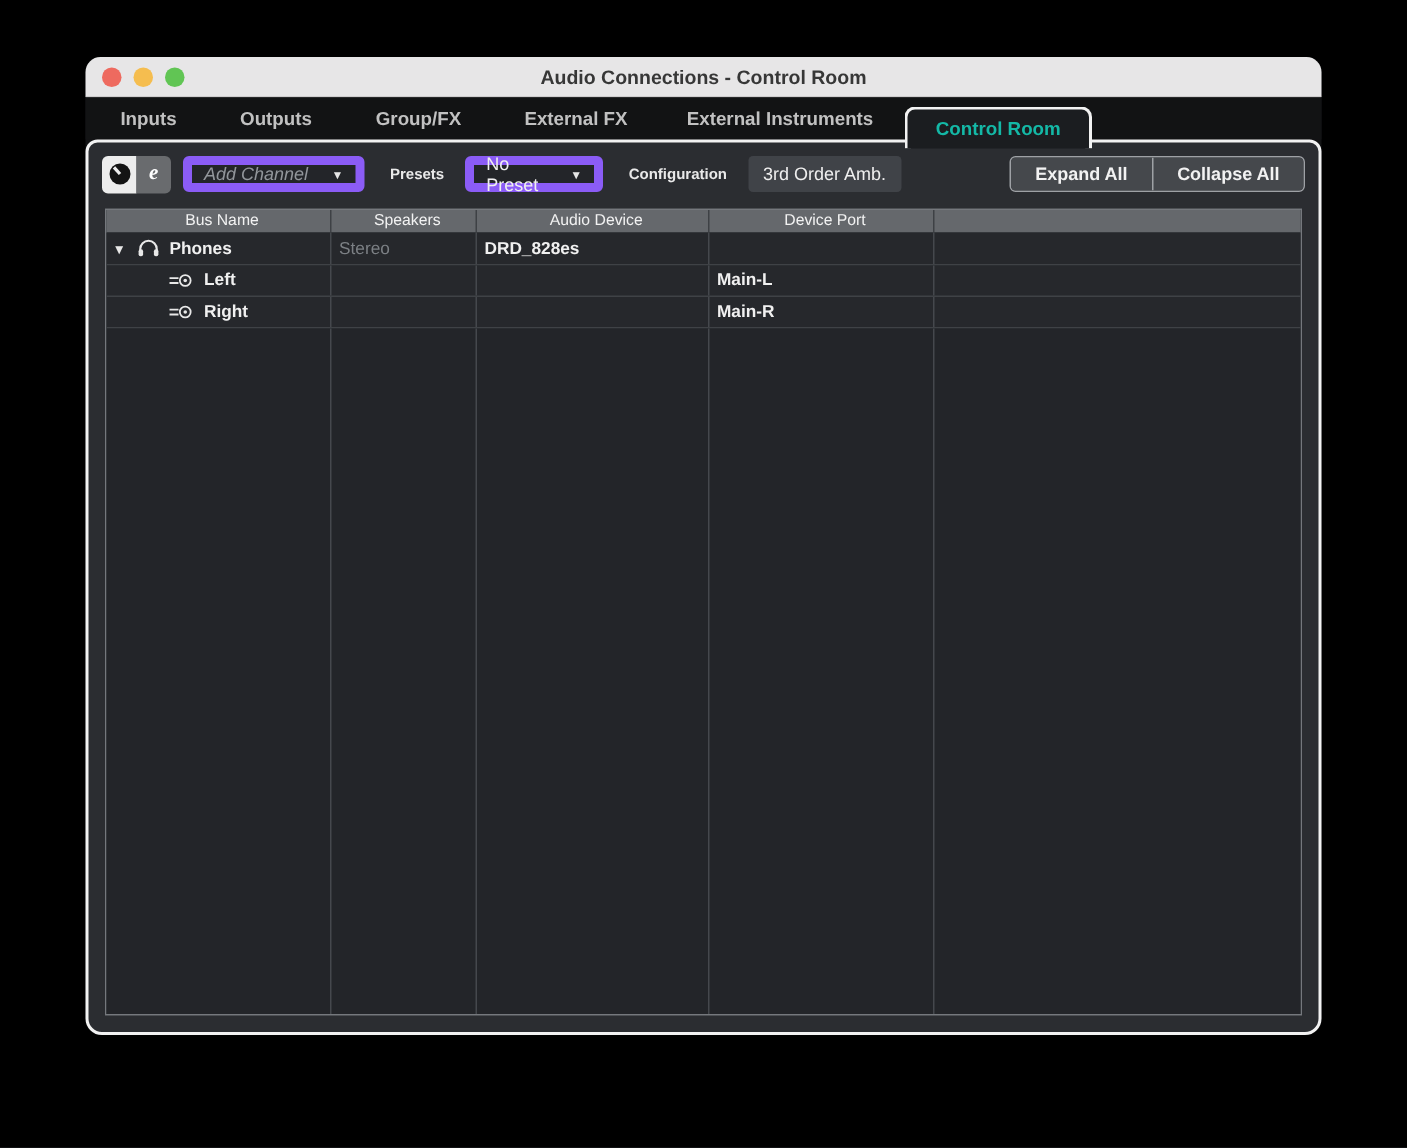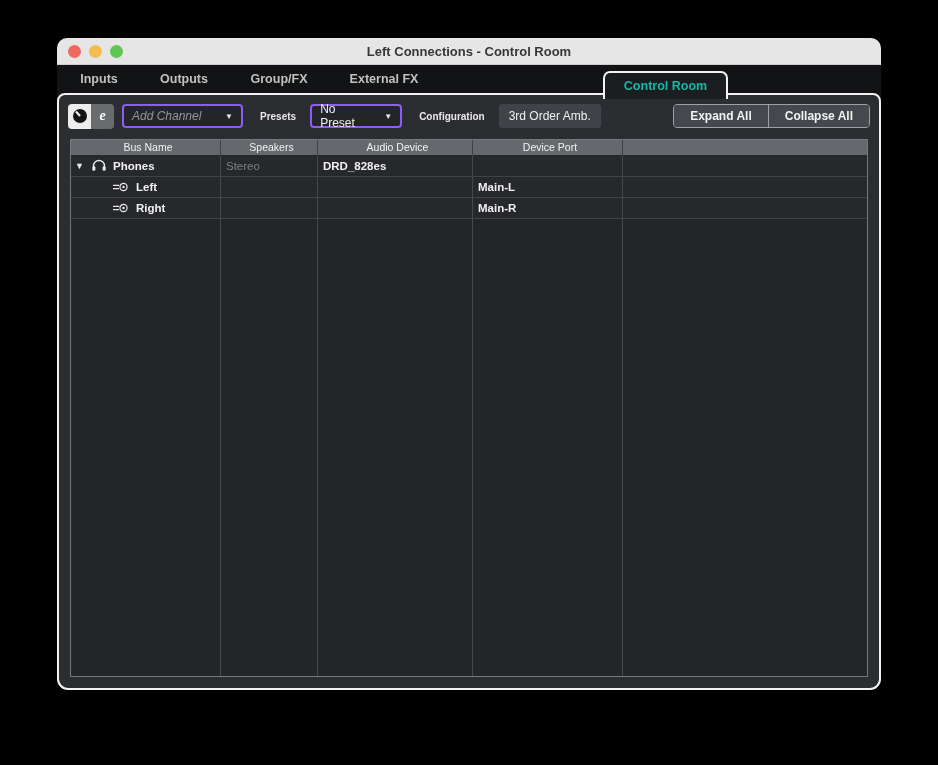--- a/index.html
+++ b/index.html
@@ -32,21 +32,21 @@
     position:absolute;top:55px;left:0;right:0;bottom:0;box-sizing:border-box;
     background:#2b2d31;border:2px solid #f2f2f2;border-radius:8px 8px 11px 11px;
     display:flex;flex-direction:column;z-index:2;
   }
   
   .toolbar{height:38px;flex:0 0 auto;display:flex;align-items:center;padding:2px 9px 0 9px;}
   .split-btn{display:flex;height:25px;flex:0 0 auto;}
   .split-on{width:23px;background:#ededed;border-radius:4px 0 0 4px;display:flex;align-items:center;justify-content:center;}
   .split-e{width:23px;background:#696b6e;border-radius:0 4px 4px 0;display:flex;align-items:center;justify-content:center;
            color:#fff;font-style:italic;font-weight:bold;font-size:14px;font-family:"Liberation Serif", serif;}
-  .dropdown{height:24px;box-sizing:border-box;border:2px solid #8b5cf6;border-radius:4px;background:#232529;
+  .dropdown{height:24px;box-sizing:border-box;border:6px solid #8b5cf6;border-radius:4px;background:#232529;
             display:flex;align-items:center;padding:0 8px;color:#f0f0f0;font-size:12px;}
   .dd-arrow{margin-left:auto;font-size:8px;color:#e6e6e6;padding-left:6px;}
   .add-channel{width:121px;margin-left:8px;}
   .add-channel .dd-text{font-style:italic;color:#92969b;}
   .tb-label{font-size:10px;font-weight:bold;color:#e9e9e9;white-space:nowrap;}
   .presets-label{margin-left:17px;}
   .preset-dd{width:92px;margin-left:14px;gap:14px;}
   .config-label{margin-left:17px;}
   .config-btn{margin-left:14px;height:24px;box-sizing:border-box;padding:0 10px;background:#404348;border:none;border-radius:3px;
               color:#efefef;font-size:12px;display:flex;align-items:center;white-space:nowrap;}
@@ -79,28 +79,29 @@
 <body>
 
 <div class="window">
 
   <div class="titlebar">
     <div class="traffic">
       <div class="light red"></div>
       <div class="light yellow"></div>
       <div class="light green"></div>
     </div>
-    <div class="win-title">Left Connections - Control Room</div>
+    <div class="win-title">Audio Connections - Control Room</div>
   </div>
 
   <div class="tabbar">
     <div class="tab tab-i0">Inputs</div>
     <div class="tab tab-i1">Outputs</div>
     <div class="tab tab-i2">Group/FX</div>
     <div class="tab tab-i3">External FX</div>
+    <div class="tab tab-i4">External Instruments</div>
     <div class="tab-selected">Control Room</div>
   </div>
 
   <div class="panel">
 
     <div class="toolbar">
       <div class="split-btn">
         <div class="split-on">
           <span class="row-icon">
             <svg width="16" height="16" viewBox="0 0 16 16">

